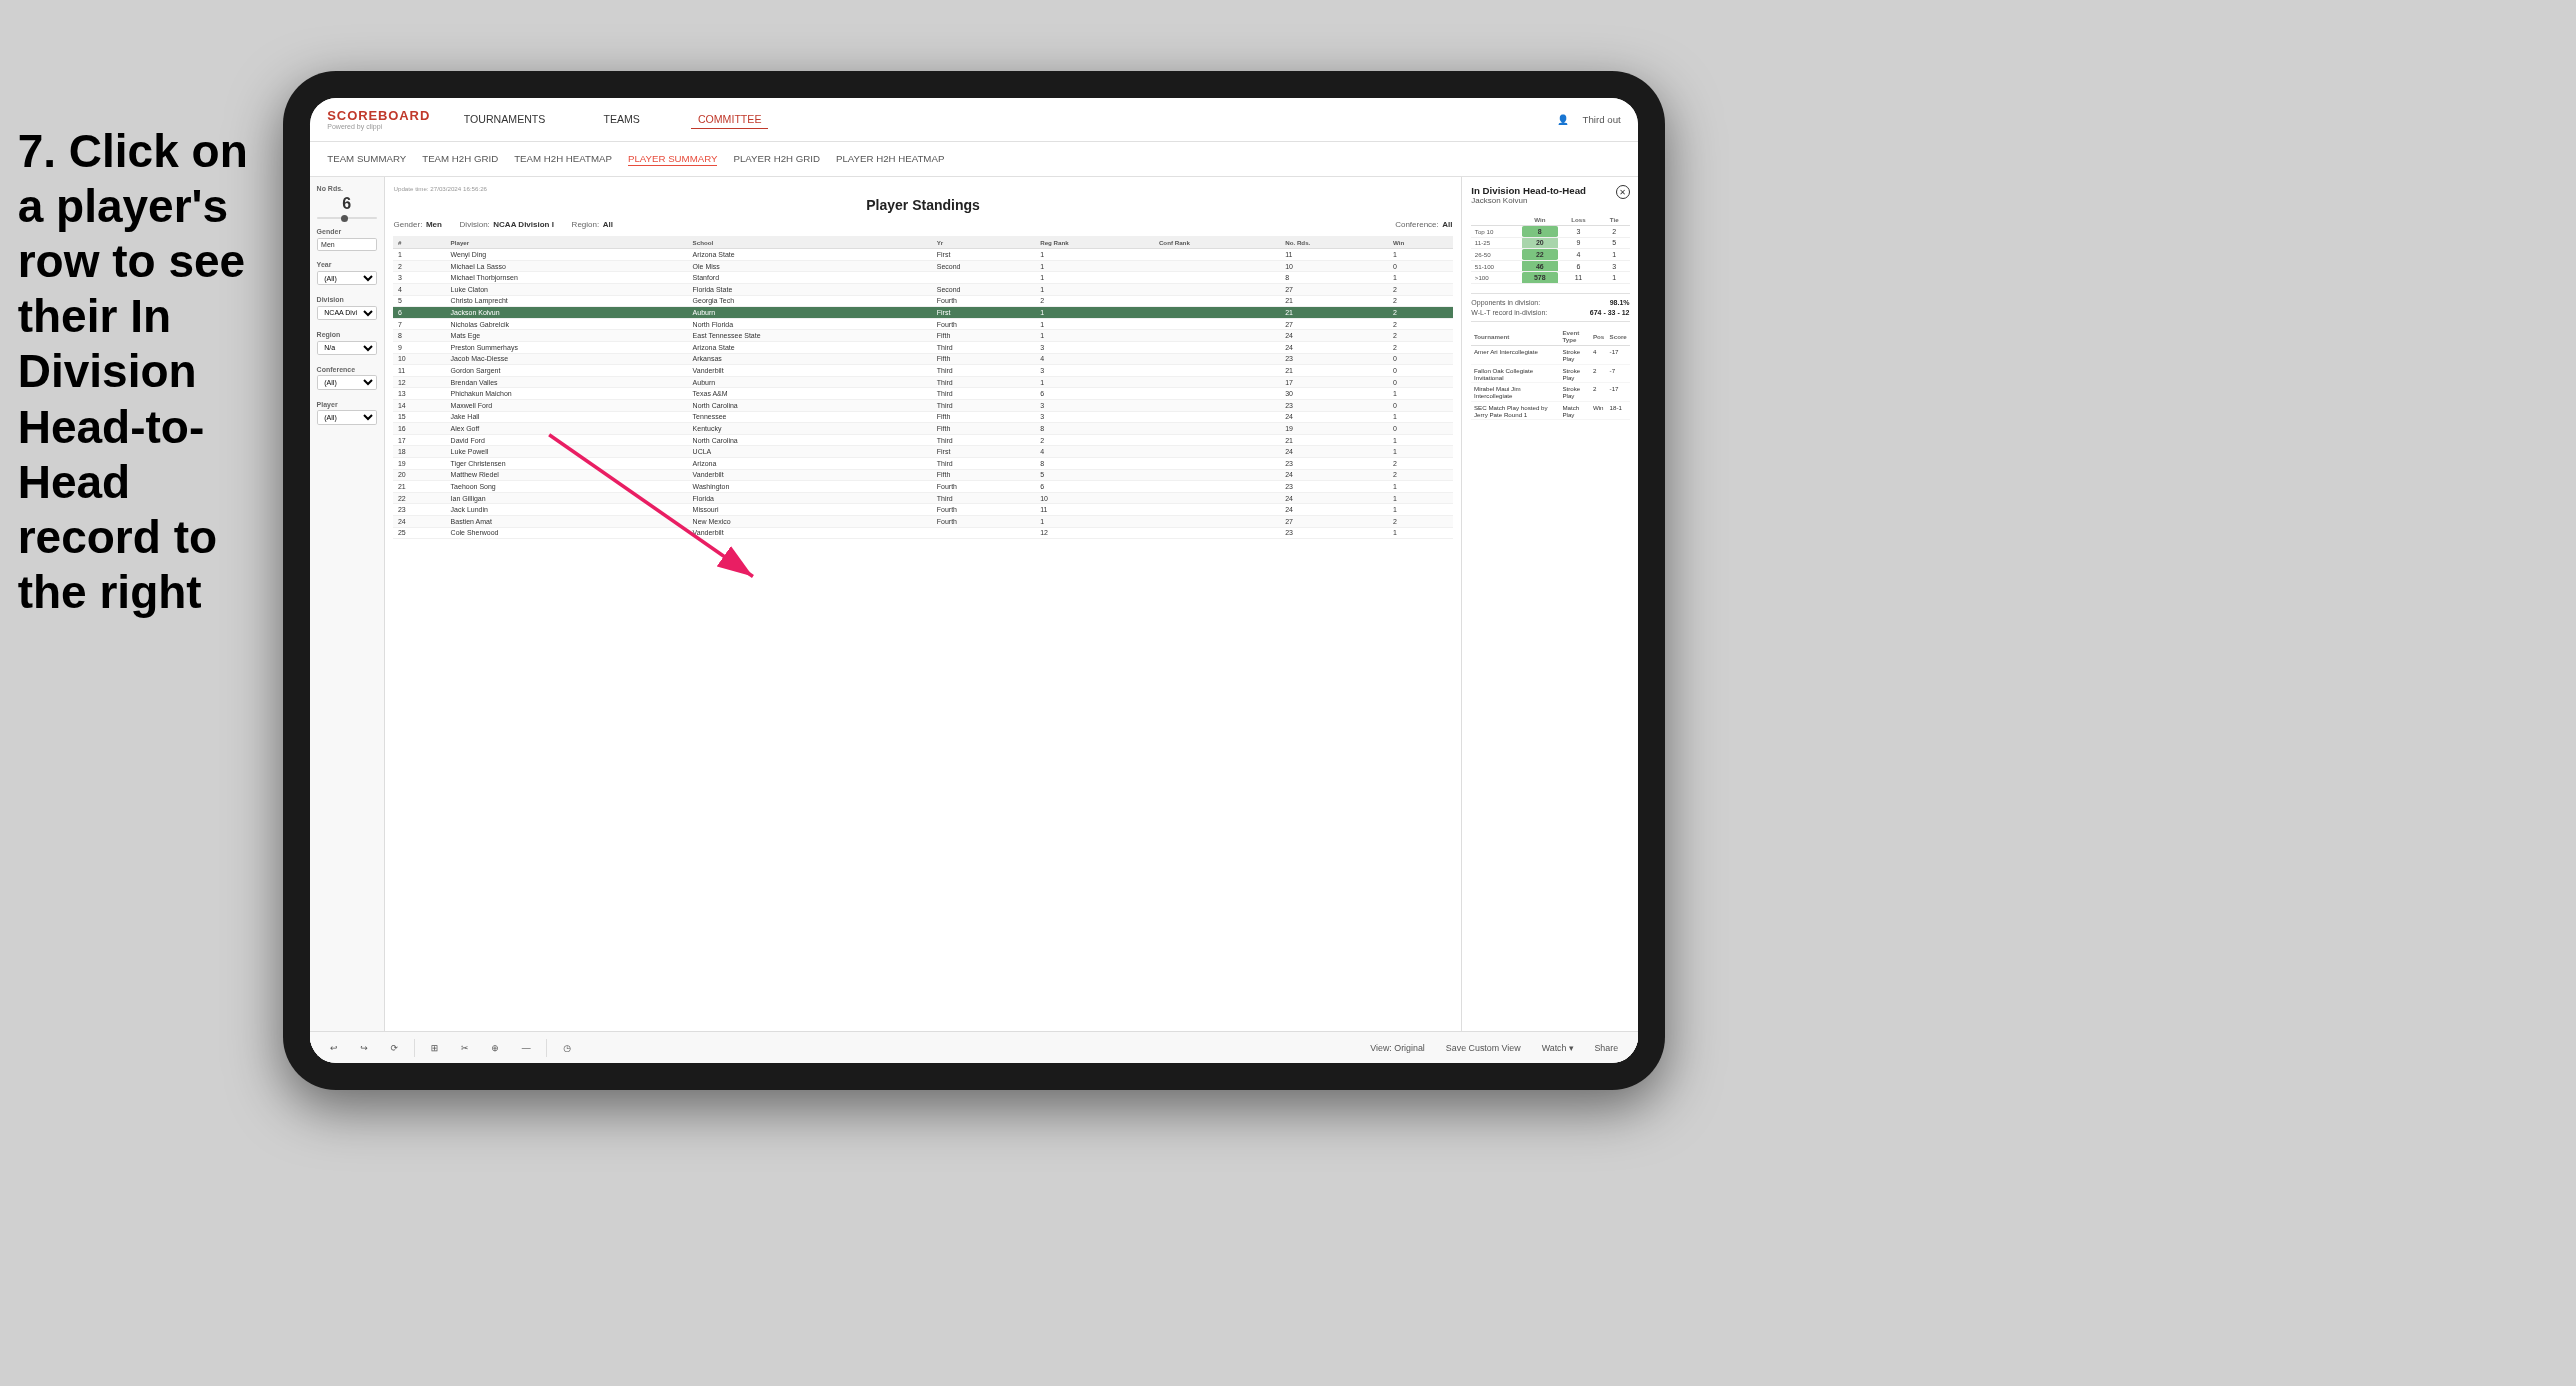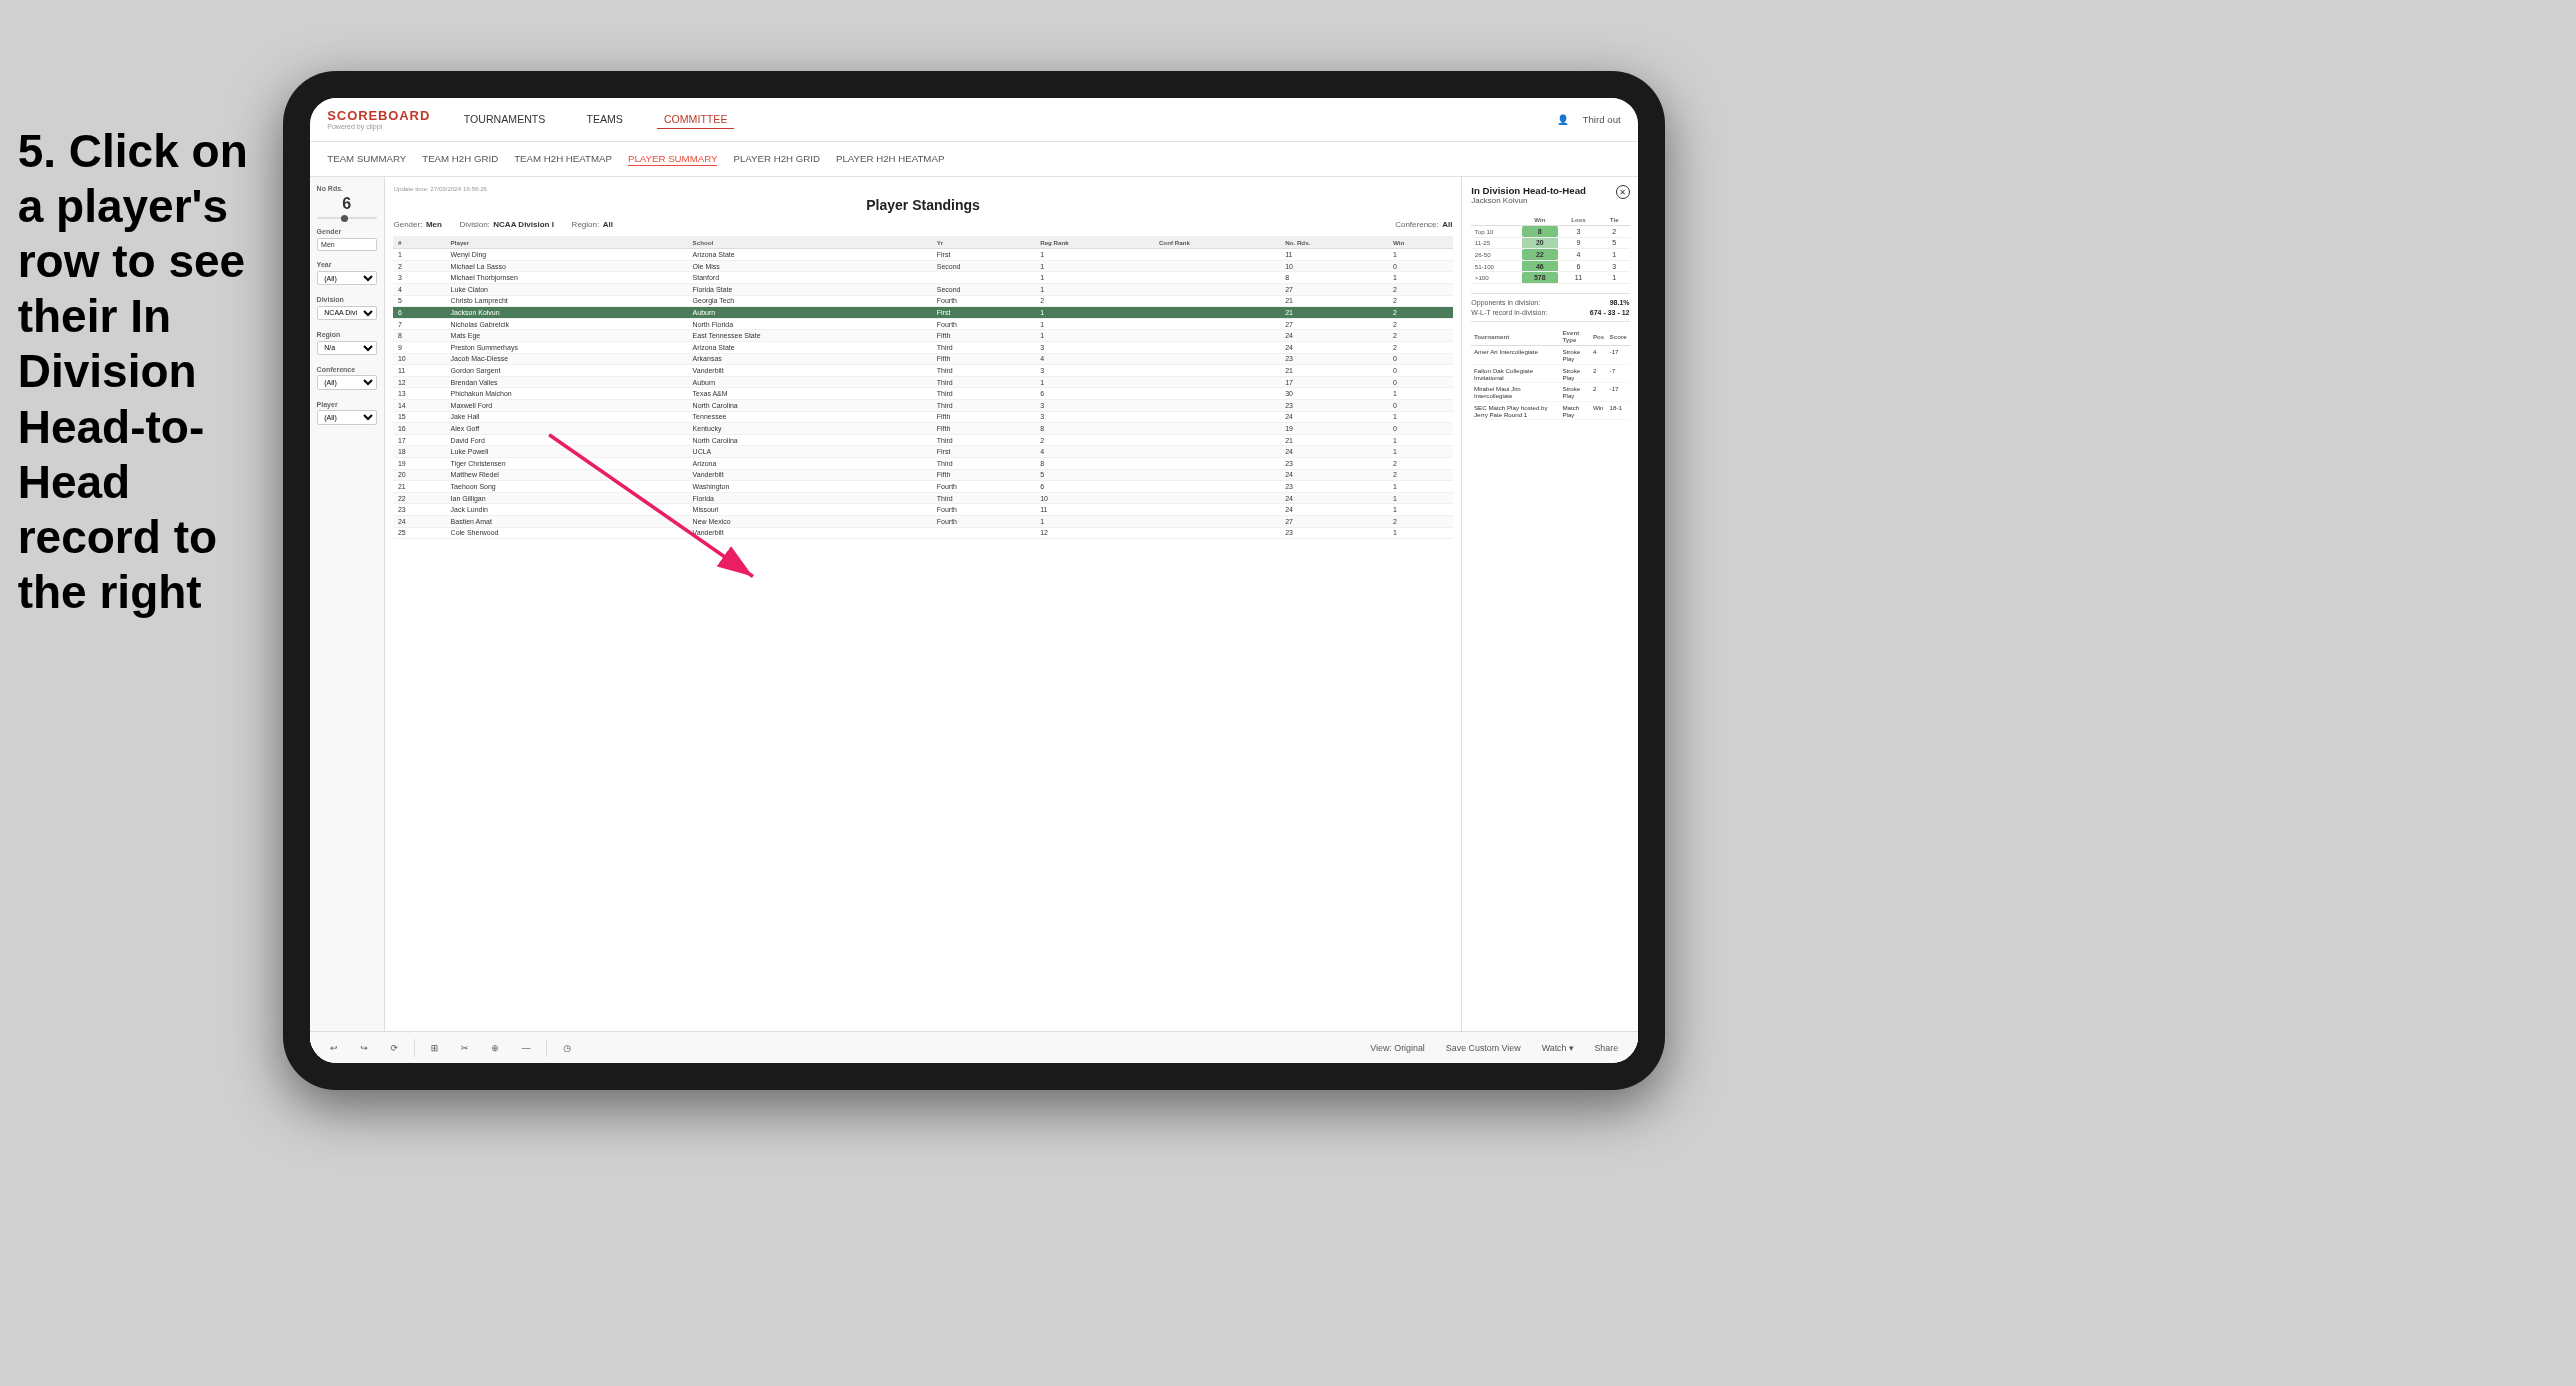--- a/index.html
+++ b/index.html
@@ -70,21 +70,21 @@
       letter-spacing: 0.9px;
     }
 
     .logo-sub {
       font-size: 7px;
       color: #999;
     }
 
     .nav-items {
       display: flex;
-      gap: 27px;
+      gap: 44px;
       justify-content: flex-end;
     }
 
     .nav-item {
       font-size: 10.6px;
       color: #333;
       cursor: pointer;
       padding: 3.5px 7px;
       text-transform: uppercase;
       font-weight: 500;
@@ -452,21 +452,21 @@
       font-size: 16px;
       font-weight: bold;
       color: #333;
       text-align: center;
     }
   </style>
 </head>
 <body>
 
 <div class="instruction-text">
-  <span>5. Click on a player's row to see their In Division Head-to-Head record to the right</span>
+  <span>7. Click on a player's row to see their In Division Head-to-Head record to the right</span>
 </div>
 
 <div class="tablet-frame">
   <div class="tablet-screen">
 
     <div class="top-nav">
       <div class="logo-area">
         <span class="logo-text">SCOREBOARD</span>
         <span class="logo-sub">Powered by clippi</span>
       </div>

